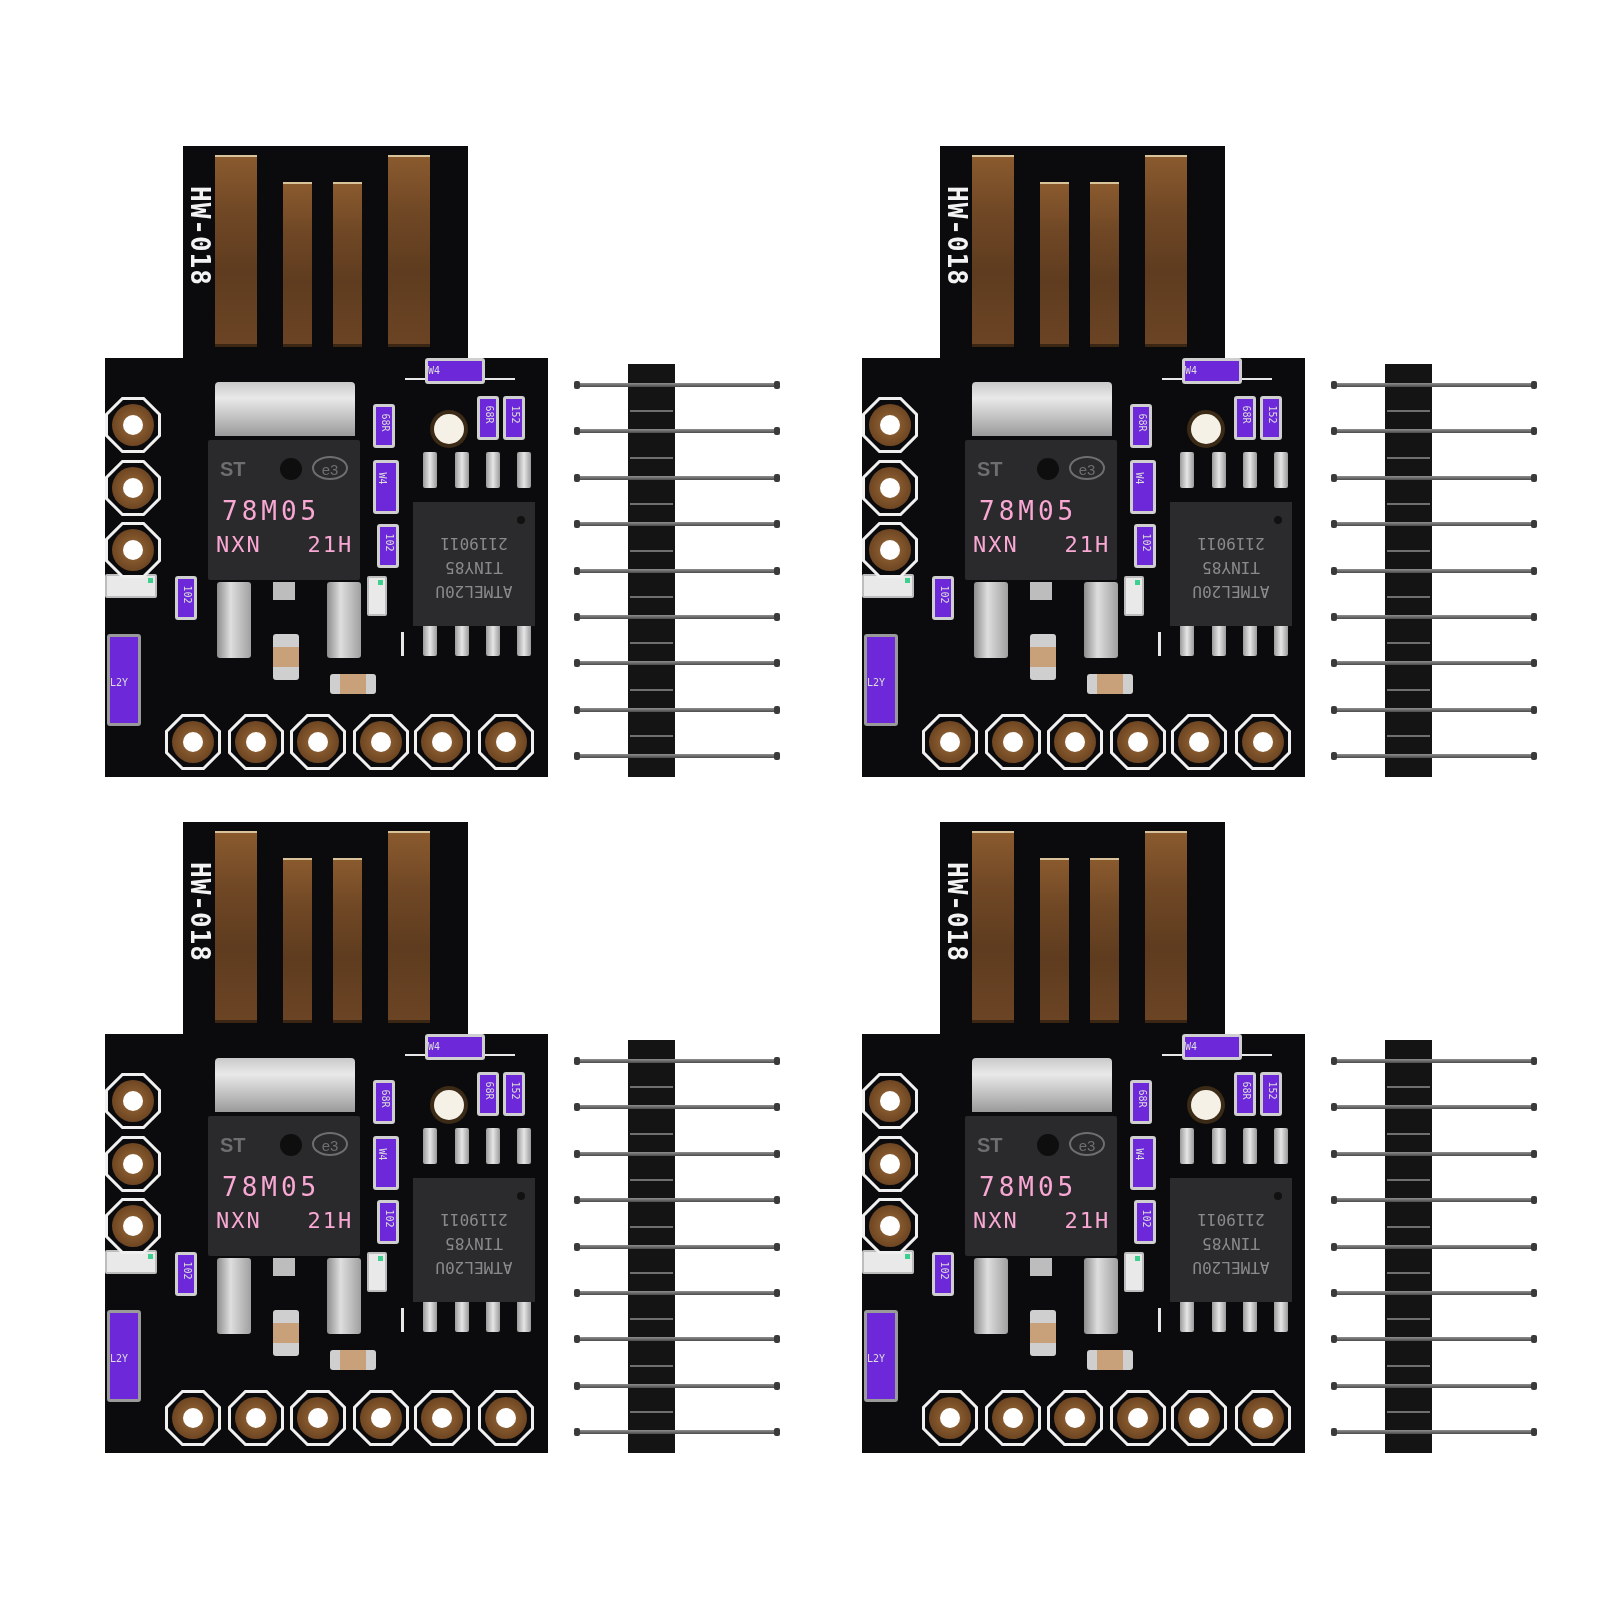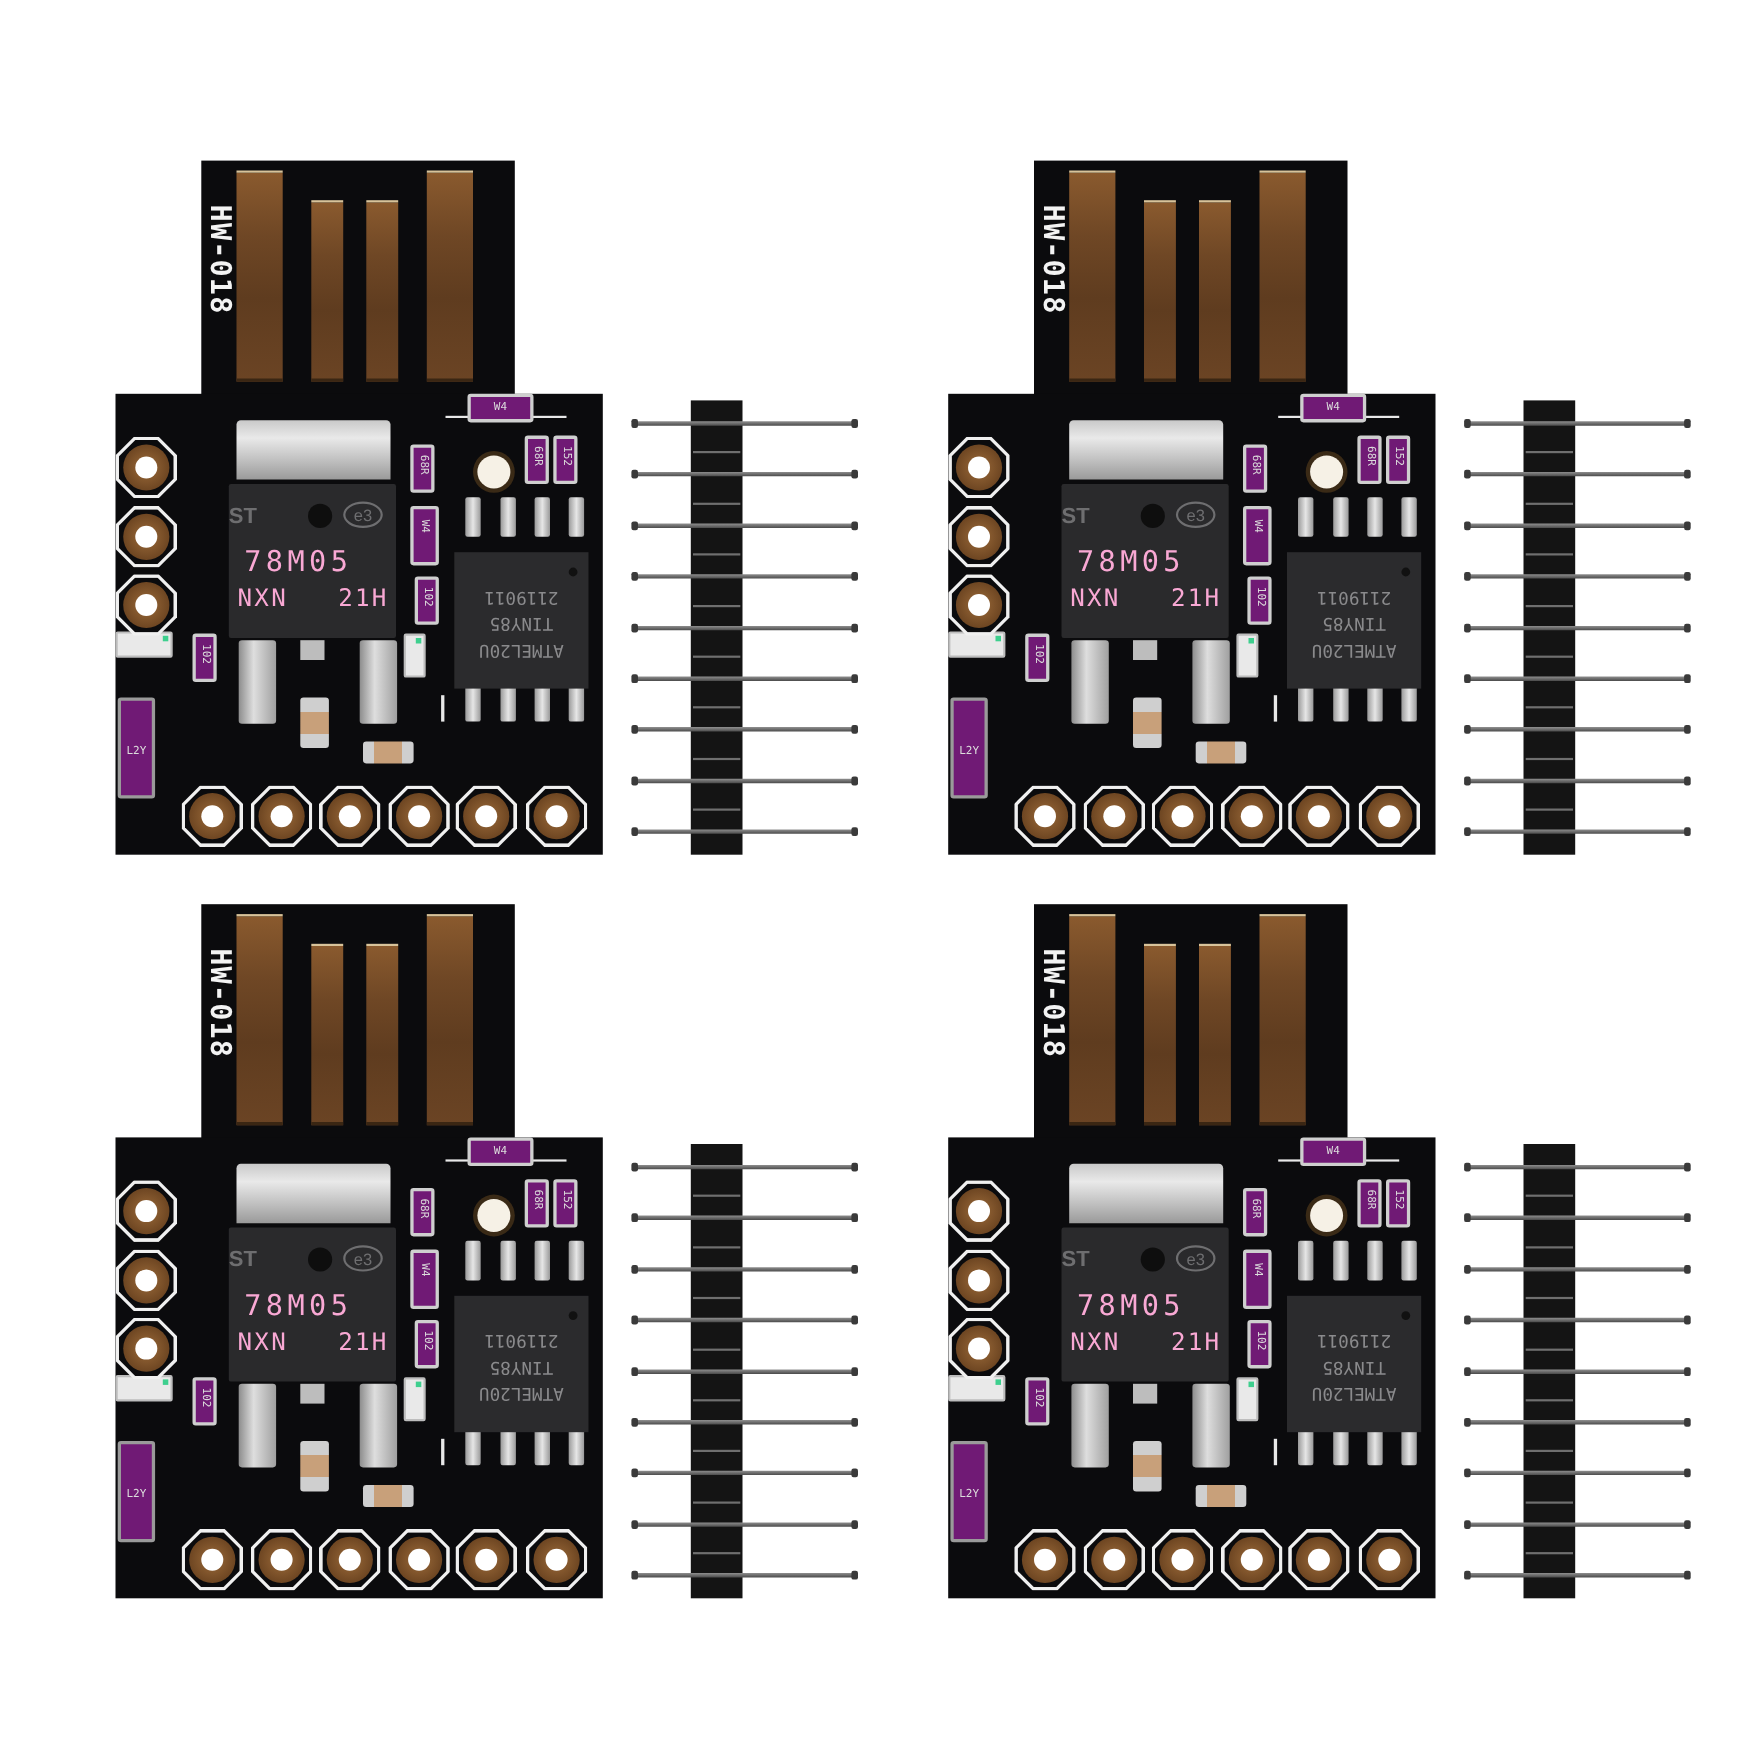--- a/index.html
+++ b/index.html
@@ -8,28 +8,28 @@
   .board { position: absolute; left: 0; top: 0; width: 700px; height: 640px; }
   .pcb-tab { position: absolute; left: 78px; top: 0; width: 285px; height: 215px; background: #0b0b0d; }
   .pcb-main { position: absolute; left: 0; top: 212px; width: 443px; height: 419px; background: #0b0b0d; }
   .usb-pad { position: absolute; background: linear-gradient(180deg, #8a5a2e 0%, #6f4725 30%, #5f3c1f 60%, #6b4424 100%); border-top: 2px solid #d8c39a; box-shadow: inset 0 -3px 0 #3a2613; }
   .hw-label { position: absolute; left: 74px; top: 40px; width: 36px; height: 150px; color: #f3f3f3; font-family: "DejaVu Sans Mono", monospace; font-weight: bold; font-size: 26px; writing-mode: vertical-rl; letter-spacing: 1px; line-height: 30px; }
   .reg-tab { position: absolute; left: 110px; top: 236px; width: 140px; height: 54px; background: linear-gradient(180deg, #c9c9c9 0%, #e9e9e9 30%, #bdbdbd 70%, #9a9a9a 100%); border-radius: 4px 4px 0 0; }
   .reg-body { position: absolute; left: 103px; top: 294px; width: 152px; height: 140px; background: #2a2a2c; border-radius: 2px; }
   .reg-text { position: absolute; color: #f9a8d4; font-family: "DejaVu Sans Mono", monospace; font-size: 26px; letter-spacing: 4px; }
   .reg-dot { position: absolute; left: 72px; top: 18px; width: 22px; height: 22px; border-radius: 50%; background: #0e0e0e; }
   .reg-e3 { position: absolute; left: 104px; top: 16px; width: 36px; height: 24px; border: 2px solid #6e6e70; border-radius: 50%; color: #6e6e70; font-size: 15px; text-align: center; line-height: 24px; box-sizing: border-box; }
-  .reg-logo { position: absolute; left: 0; top: 18px; color: #6e6e70; font-size: 20px; font-weight: bold; }
+  .reg-logo { position: absolute; left: 12px; top: 18px; color: #6e6e70; font-size: 20px; font-weight: bold; }
   .reg-leg { position: absolute; width: 34px; height: 76px; background: linear-gradient(90deg, #8d8d8d, #dedede 40%, #a0a0a0); border-radius: 3px; }
   .reg-mid { position: absolute; left: 168px; top: 436px; width: 22px; height: 18px; background: #bdbdbd; }
   .ic-body { position: absolute; left: 308px; top: 356px; width: 122px; height: 124px; background: #2b2b2d; }
   .ic-text { position: absolute; left: 0; width: 122px; text-align: center; color: #8a8a8c; font-family: "DejaVu Sans Mono", monospace; font-size: 16px; transform: rotate(180deg); }
   .ic-pin { position: absolute; width: 14px; height: 36px; background: linear-gradient(90deg, #9a9a9a, #e6e6e6 50%, #9a9a9a); border-radius: 2px; }
   .ic-dot { position: absolute; left: 104px; top: 14px; width: 8px; height: 8px; border-radius: 50%; background: #111; }
-  .smd { position: absolute; background: #701a75; border: 3px solid #cfcfcf; border-radius: 3px; box-sizing: border-box; color: #dcdcdc; font-family: "DejaVu Sans Mono", monospace; font-size: 10px; text-align: center; }
+  .smd { position: absolute; background: #6d28d9; border: 3px solid #cfcfcf; border-radius: 3px; box-sizing: border-box; color: #dcdcdc; font-family: "DejaVu Sans Mono", monospace; font-size: 10px; text-align: left; }
   .smd-v span { display: inline-block; transform: rotate(90deg); margin-top: 10px; }
   .led { position: absolute; background: #e9e9e9; border: 2px solid #bdbdbd; box-sizing: border-box; border-radius: 2px; }
   .led::after { content: ""; position: absolute; right: 2px; top: 2px; width: 5px; height: 5px; background: #3ecf8e; }
   .cap { position: absolute; background: linear-gradient(90deg, #cfcfcf 0 22%, #c8a07a 22% 78%, #cfcfcf 78%); border-radius: 3px; }
   .cap-v { background: linear-gradient(180deg, #cfcfcf 0 28%, #c8a07a 28% 72%, #cfcfcf 72%); }
   .mount-hole { position: absolute; left: 329px; top: 268px; width: 30px; height: 30px; border-radius: 50%; background: #f6f1e6; box-shadow: 0 0 0 4px #3a2a16; }
   .pad { position: absolute; width: 56px; height: 56px; }
   .pad .oct { position: absolute; inset: 0; background: #f0f0f0; clip-path: polygon(30% 0, 70% 0, 100% 30%, 100% 70%, 70% 100%, 30% 100%, 0 70%, 0 30%); }
   .pad .oct-in { position: absolute; inset: 3px; background: #0b0b0d; clip-path: polygon(30% 0, 70% 0, 100% 30%, 100% 70%, 70% 100%, 30% 100%, 0 70%, 0 30%); }
   .pad .ring { position: absolute; left: 7px; top: 7px; width: 42px; height: 42px; border-radius: 50%; background: radial-gradient(circle, #9c6b3a 0%, #6e4622 70%, #4a2f16 100%); }

